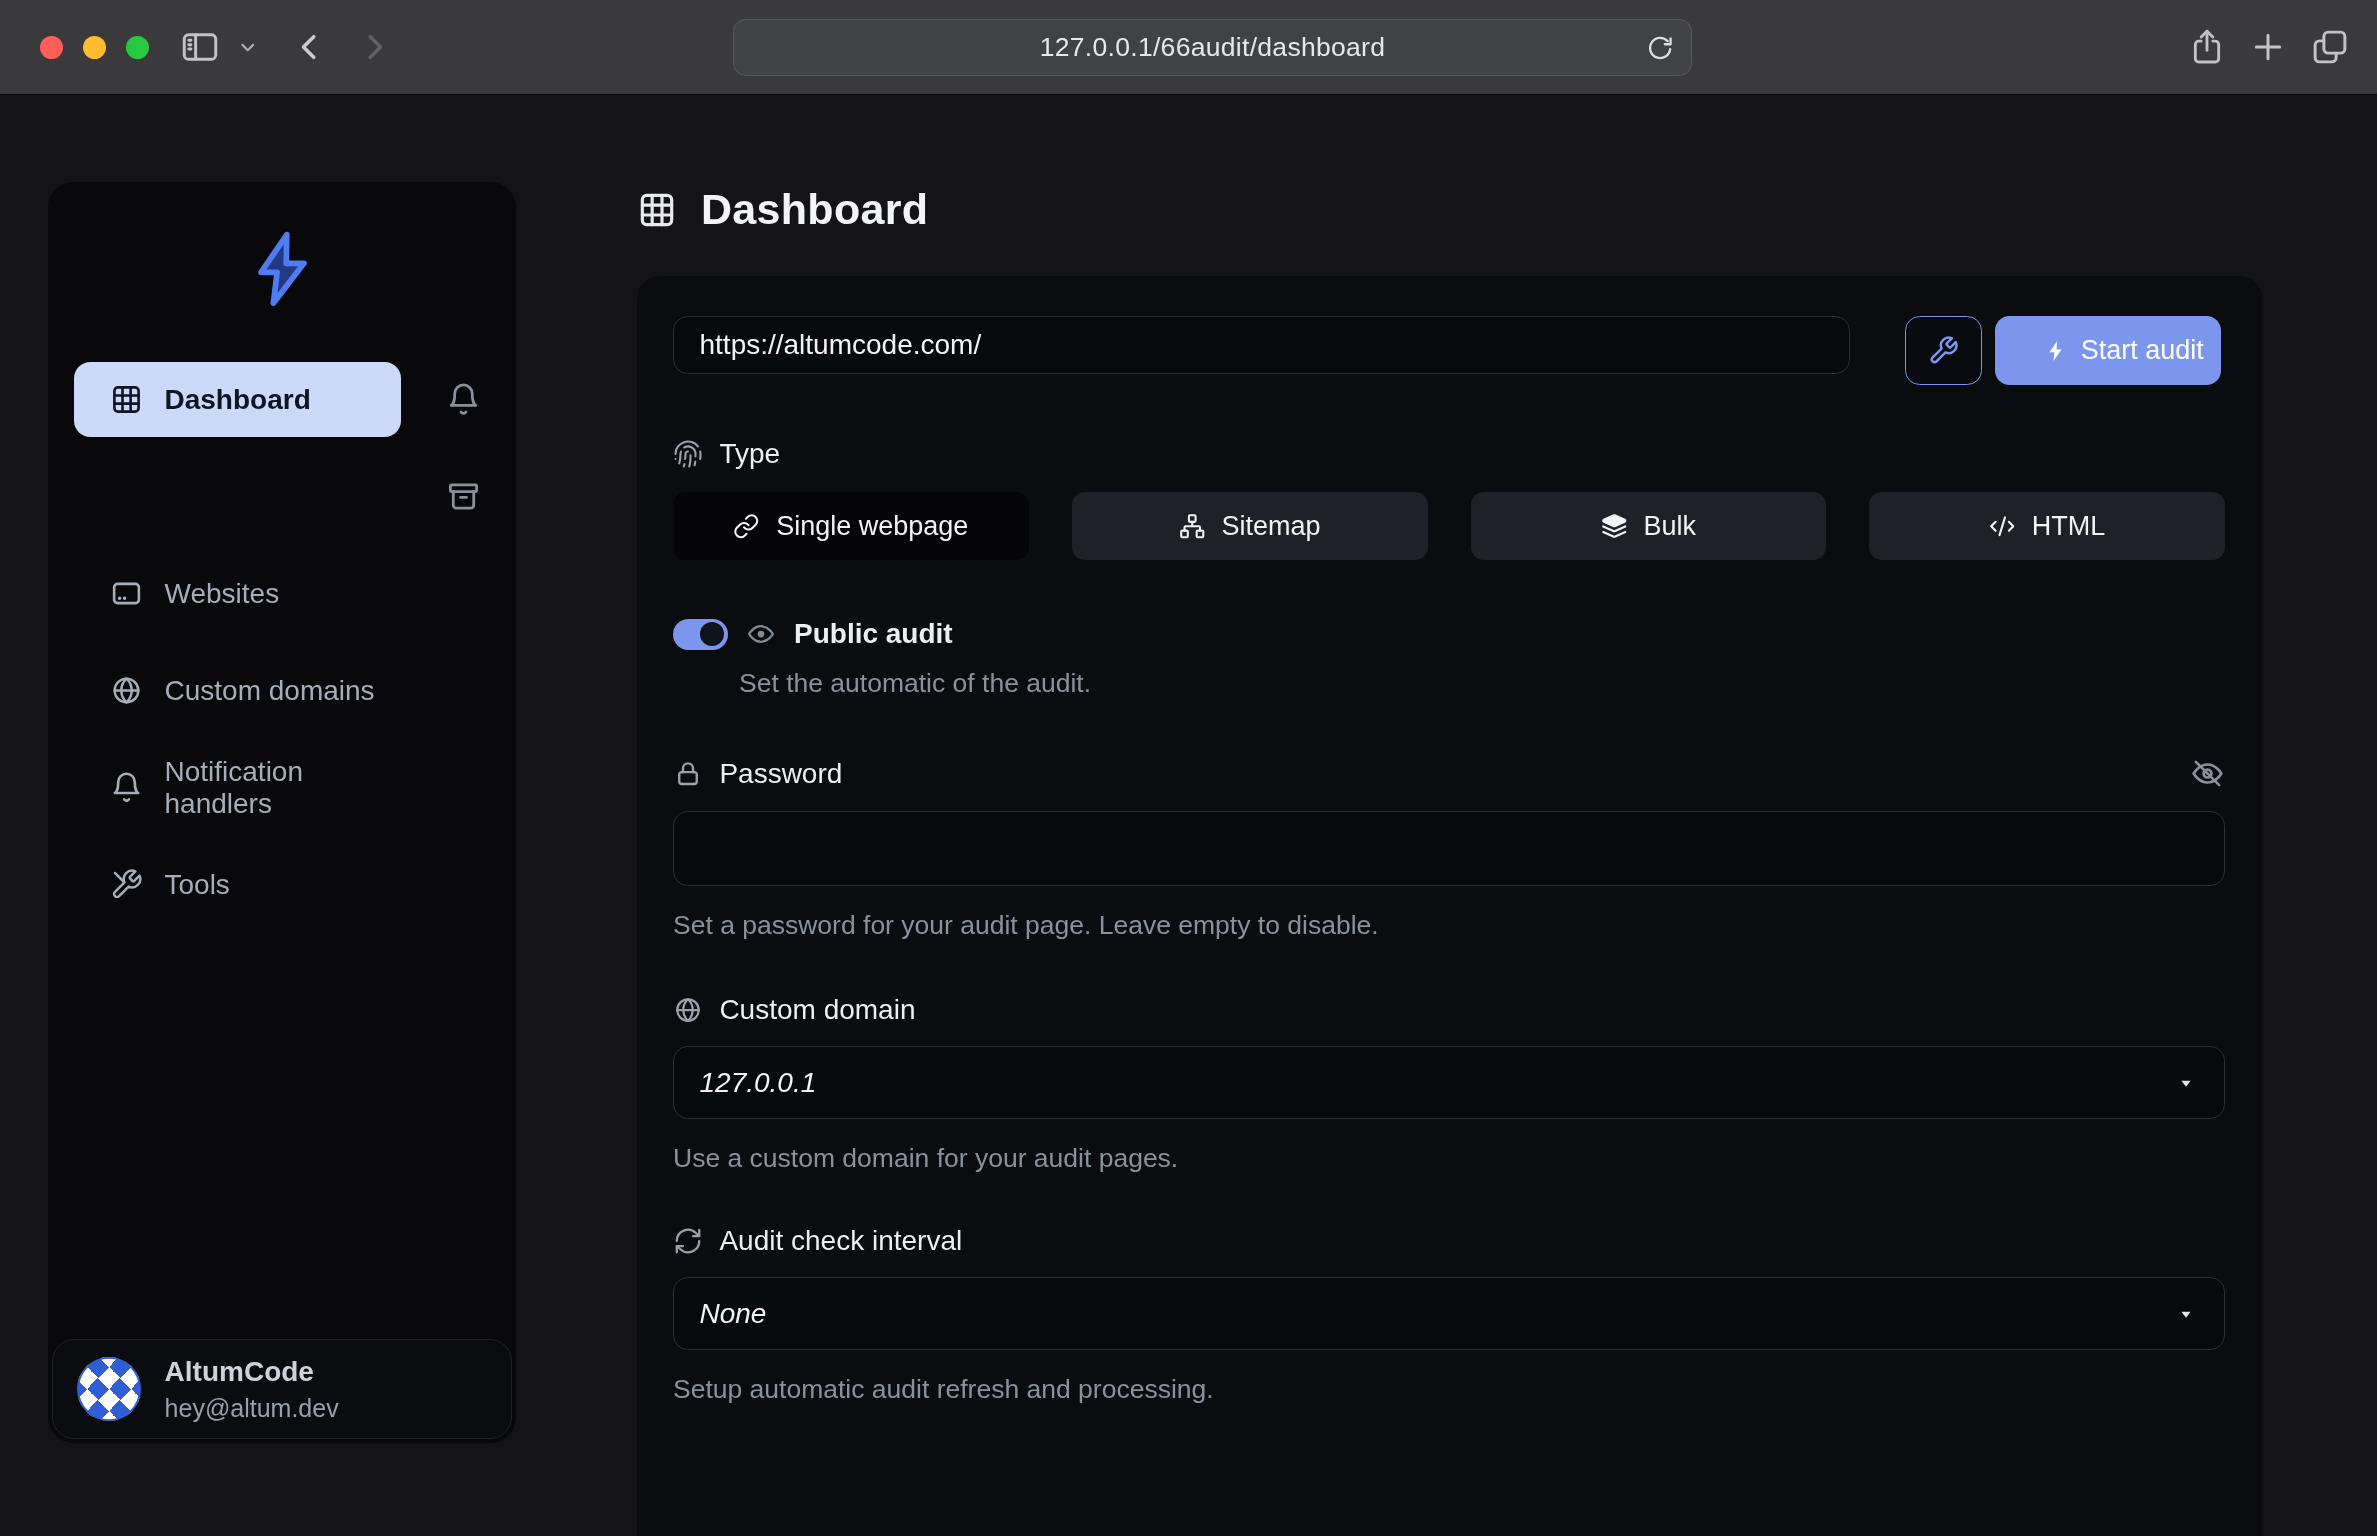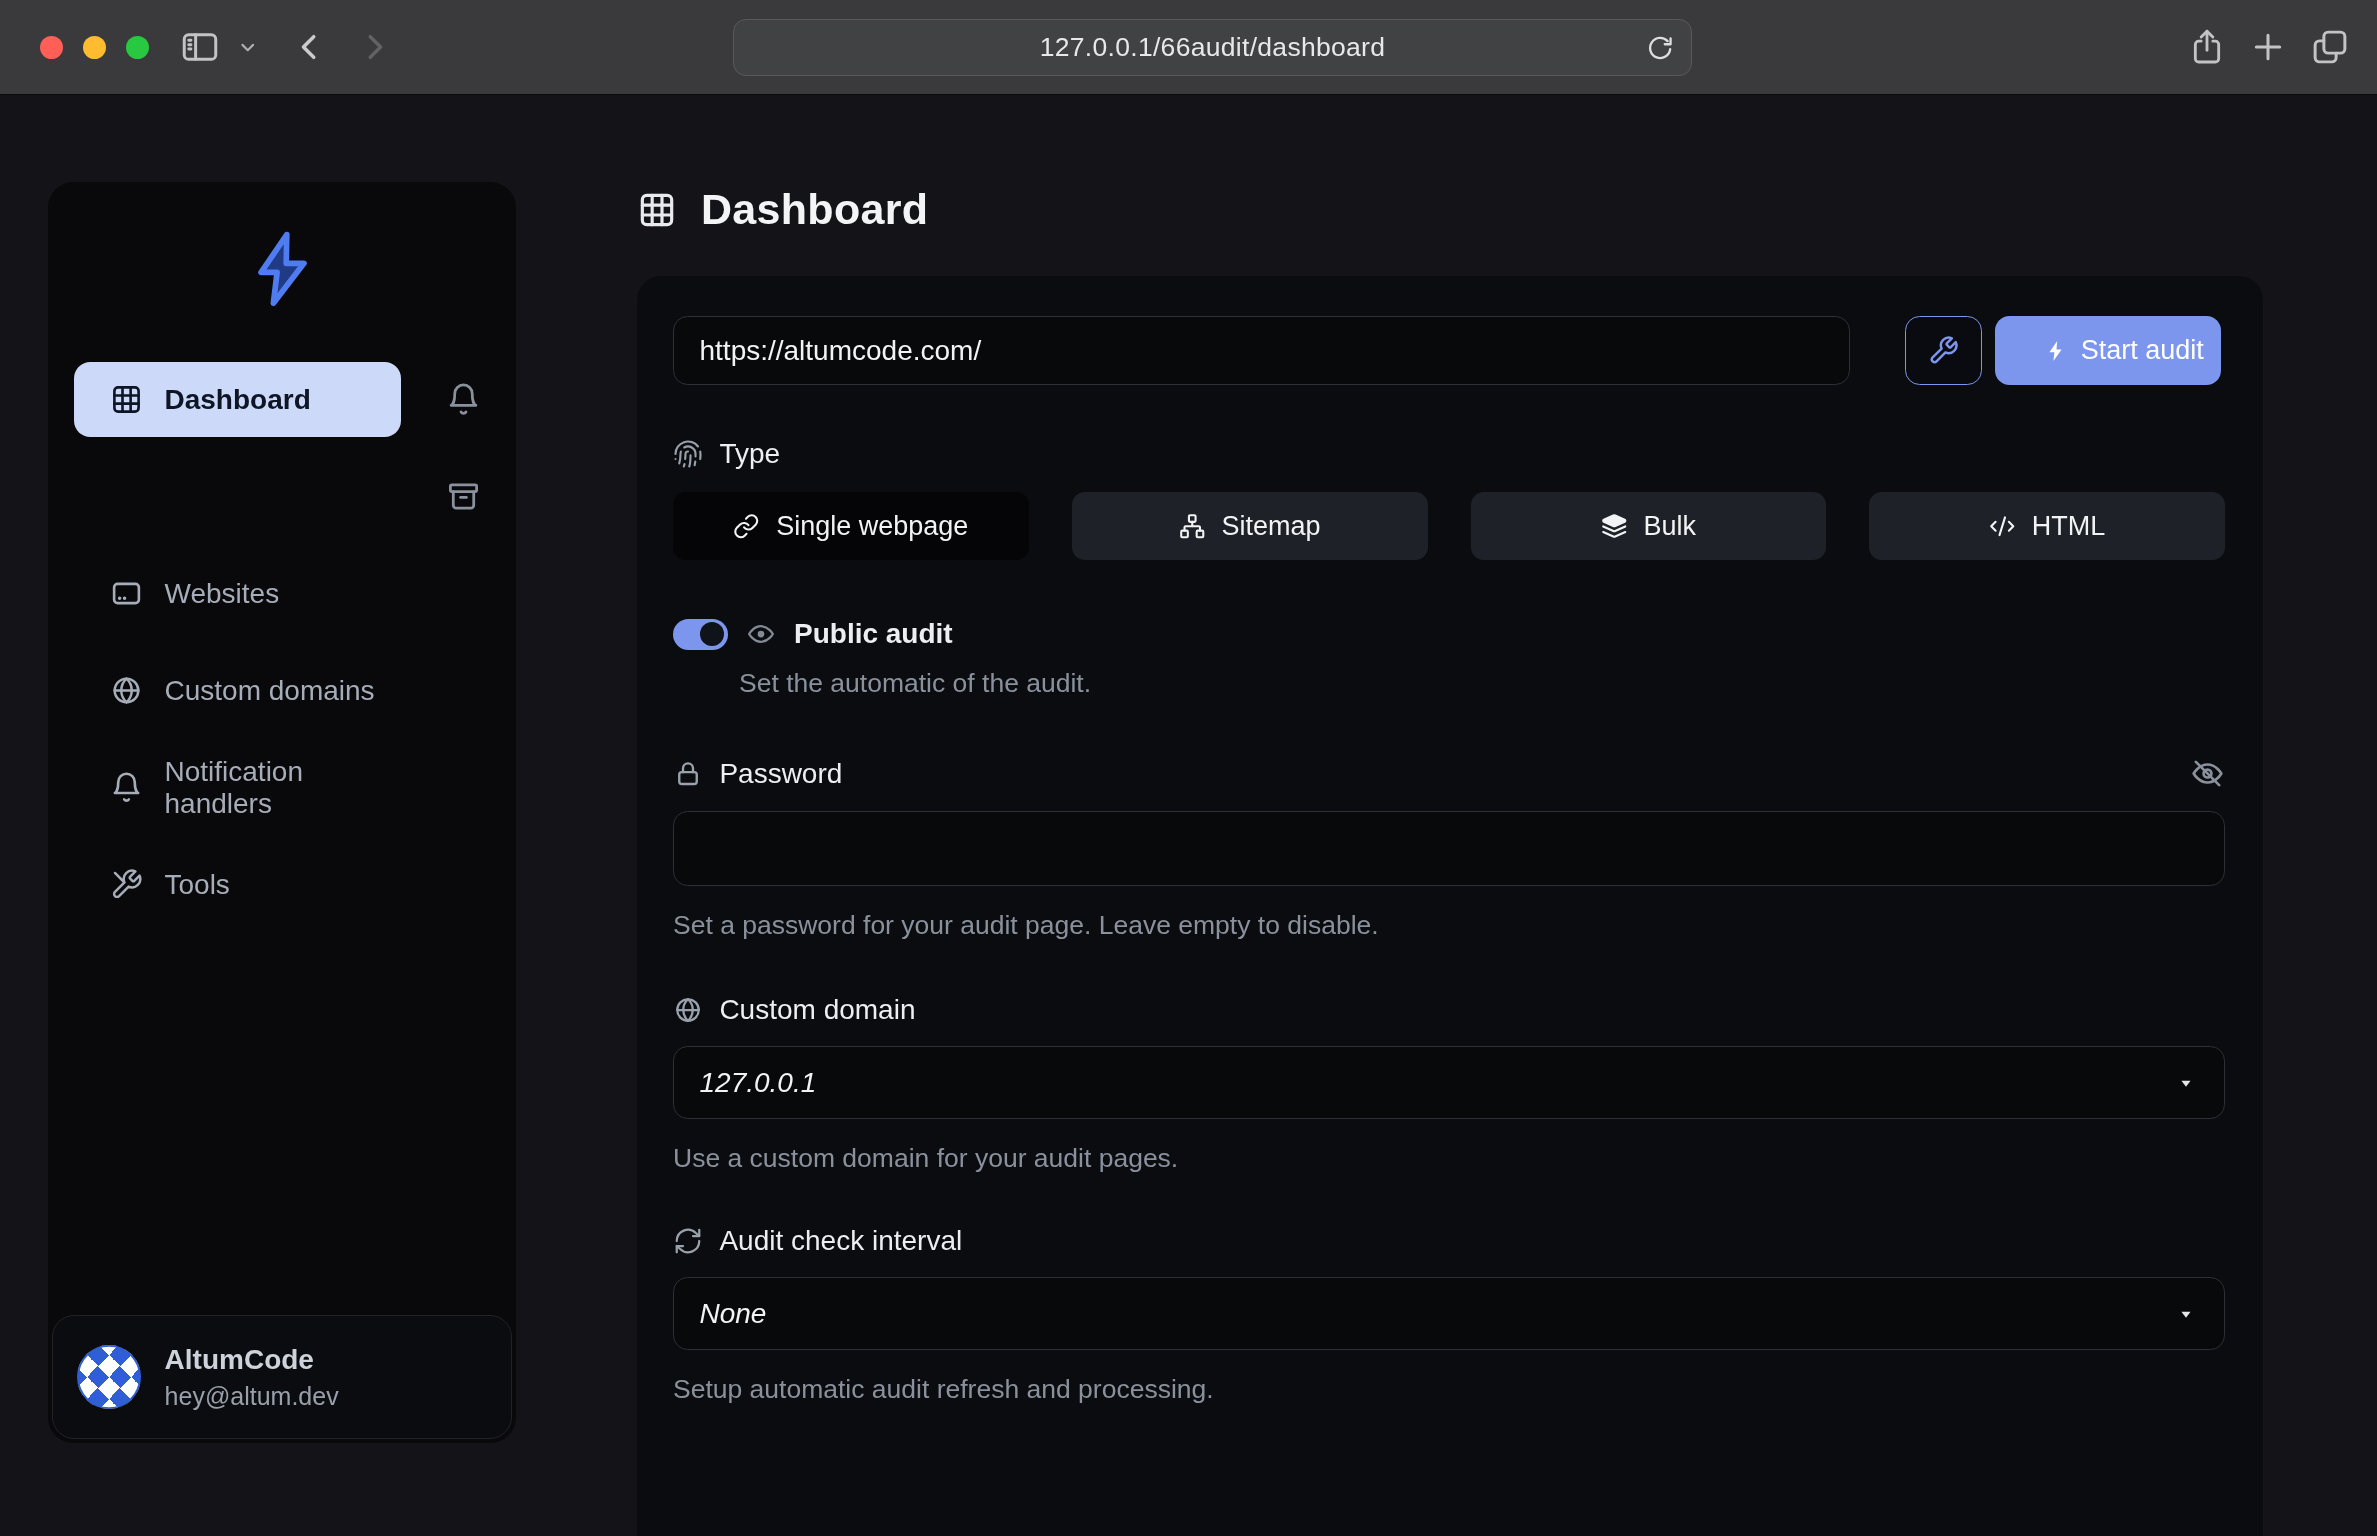--- a/index.html
+++ b/index.html
@@ -48,21 +48,21 @@
   .nav-row { height:97px; display:flex; align-items:center; padding:0 35px 0 25.5px; }
   .nav-item {
     width:327px; height:75px; display:flex; align-items:center; gap:22px;
     padding-left:36px; border-radius:16.4px; color:#a6adb8; font-size:28px; cursor:default;
   }
   .nav-item .ic { width:33px; height:33px; }
   .nav-item.active { background:#ccd9f8; color:#0e1524; font-weight:700; }
   .nav-trailing { margin-left:auto; width:35px; height:35px; color:#8a919c; }
 
   .user-card {
-    margin:auto 3.6px 3.6px; height:124px; background:#0b0c0f;
+    margin:auto 3.6px 3.6px; height:100px; background:#0b0c0f;
     border:1.8px solid #222327; border-radius:22px;
     display:flex; align-items:center; gap:24px; padding-left:24px;
   }
   .avatar {
     width:64px; height:64px; border-radius:50%; overflow:hidden;
     background:#ffffff;
     background-image:repeating-conic-gradient(from 45deg, #2f5ed6 0% 25%, #ffffff 25% 50%);
     background-size:22px 22px; background-position:center;
     box-shadow:inset 0 0 0 1.8px #2f5ed6;
   }
@@ -78,21 +78,21 @@
   .card {
     margin-top:42px; height:1405px; background:#0b0c0f; border-radius:24px;
     padding:40px 38px 0 36px;
   }
 
   .top-row { display:flex; }
   .field-box {
     background:#08090b; border:1.8px solid #2d3036; border-radius:14.6px;
     color:#f2f3f5; font-size:28px;
   }
-  .url-input { width:1177px; height:69px; display:flex; align-items:center; padding-left:25.5px; }
+  .url-input { width:1177px; height:58px; display:flex; align-items:center; padding-left:25.5px; }
   .wrench-btn {
     margin-left:55px; width:77px; height:69px; border-radius:14.6px;
     background:#0a0b10; border:1.8px solid #7b96ec; color:#7b96ec;
     display:flex; align-items:center; justify-content:center;
   }
   .wrench-btn .ic { width:31px; height:31px; }
   .start-btn {
     margin-left:12.8px; width:226px; height:69px; border-radius:14.6px; border:none;
     background:#7b96ec; color:#ffffff; font-size:27px; font-weight:500;
     display:flex; align-items:center; justify-content:center; gap:12.8px;

